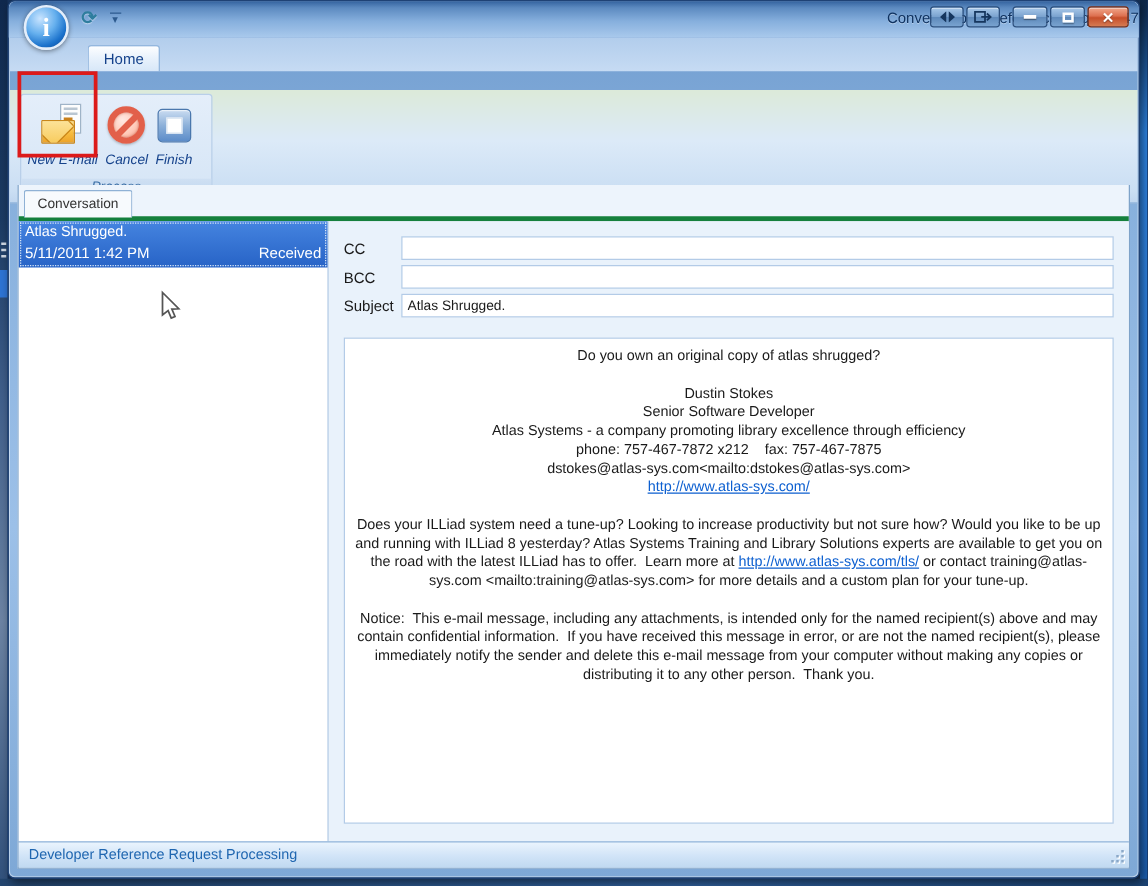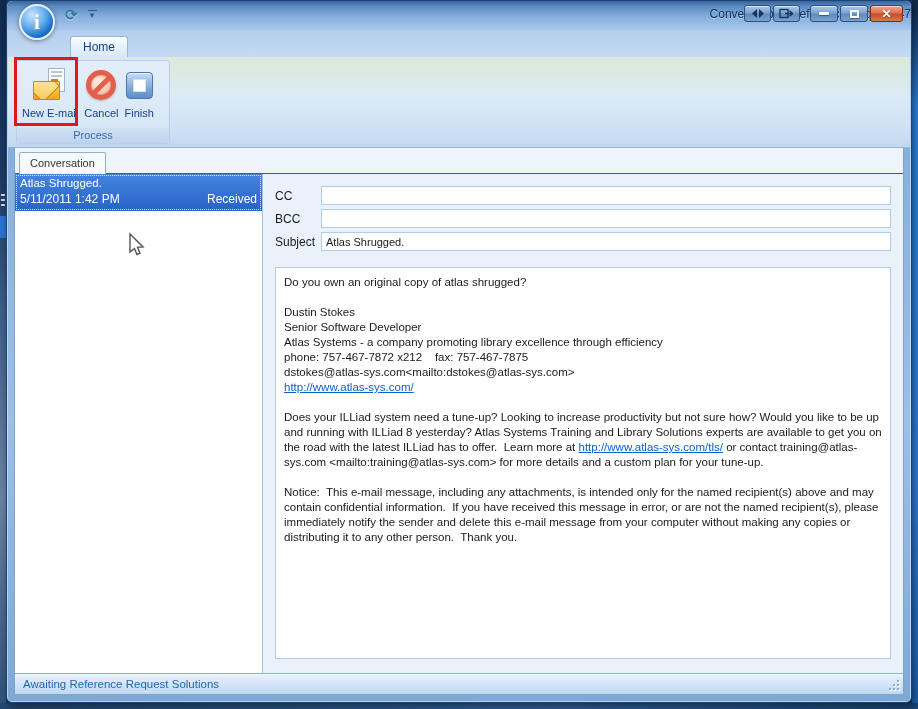--- a/index.html
+++ b/index.html
@@ -43,22 +43,22 @@
   .wbtn .bar { width:10px; height:3px; background:#fff; box-shadow:0 1px 1px rgba(0,0,0,.4); }
   .wbtn .sq { width:9px; height:8px; border:2px solid #fff; box-shadow:0 1px 1px rgba(0,0,0,.35); }
   .wbtn.close { width:33px; background:linear-gradient(180deg,#f2a98d 0%,#dd7050 45%,#c64e2a 55%,#d67b52 100%); border-color:#7c2d12;
     color:#fff; font-size:12px; font-weight:bold; text-shadow:0 1px 1px rgba(0,0,0,.4); }
 
   
   .tabrow { position:absolute; left:1px; right:1px; top:29px; height:27px; background:linear-gradient(180deg,#b2cdec,#c6dbf3); }
   .ribbon-tab { position:absolute; left:62px; top:6px; width:58px; height:21px; border:1px solid #94b7de; border-bottom:none;
     border-radius:3px 3px 0 0; background:linear-gradient(180deg,#fdfeff,#e9f2fc 45%,#d7e7f8);
     font-size:12px; color:#15428b; text-align:center; line-height:20px; cursor:default; }
-  .band { position:absolute; left:1px; right:1px; top:56px; height:91px; border-bottom:1px solid #96b7db;
-    background:linear-gradient(180deg,#e8f1fb 0%,#dcead9 0%,#dceaf8 45%,#cadef3 90%,#c0d6ef 100%); }
+  .band { position:absolute; left:1px; right:1px; top:71px; height:91px; border-bottom:1px solid #96b7db;
+    background:linear-gradient(180deg,#e8f1fb 0%,#dcead9 0%,#dceaf8 45%,#cadef3 90%,#c0d6ef 100%);font-style:italic; }
 
   .group { position:absolute; left:8px; top:3px; width:154px; height:84px; border:1px solid #b9cfe9; border-radius:3px;
     background:linear-gradient(180deg,#e4eefa,#d5e5f6); }
   .group-label { position:absolute; left:0; right:0; bottom:0; height:15px; border-radius:0 0 3px 3px;
     background:linear-gradient(180deg,#cfe0f3,#bdd4ee); font-size:11px; color:#3a6ea5; text-align:center; line-height:15px; }
   .group-buttons { position:absolute; left:2px; top:2px; display:flex; }
   .rbtn { display:flex; flex-direction:column; align-items:center; padding:4px 3px 2px 3px; border-radius:3px; cursor:default; }
   .rbtn .icon-wrap { height:36px; display:flex; align-items:center; justify-content:center; }
   .rbtn .rlabel { font-size:11px; color:#15428b; margin-top:4px; white-space:nowrap; }
 
@@ -83,35 +83,35 @@
 
   .annotation { position:absolute; left:14px; top:57px; width:64px; height:69px; border:3px solid #dc1a1a; z-index:20; }
 
   
   .client { position:absolute; left:7px; right:7px; top:147px; bottom:7px; background:#edf4fc; border:1px solid #7fa3c9; border-top:none;
     display:flex; flex-direction:column; }
   .conv-tab-row { height:25px; position:relative; }
   .conv-tab { position:absolute; left:4px; top:4px; height:22px; padding:0 10px; border:1px solid #8fb1d5; border-bottom:none;
     border-radius:2px 2px 0 0; background:#f7fafd; font-size:11px; color:#333; line-height:21px; cursor:default; }
 
-  .panes { flex:1; display:flex; min-height:0; border-top:1px solid #15803d; }
+  .panes { flex:1; display:flex; min-height:0; border-top:4px solid #15803d; }
   .list-pane { width:248px; background:#ffffff; border-right:1px solid #a6c2e1; }
   .conv-item { height:37px; padding:3px 5px 2px 5px; background:linear-gradient(180deg,#4584e0,#2763c6);
     color:#fff; outline:1px dotted #d7e6f8; outline-offset:-2px; cursor:default; }
   .conv-item .line1 { font-size:11.5px; margin-bottom:3px; }
   .conv-item .line2 { display:flex; justify-content:space-between; font-size:12px; }
 
   .detail-pane { flex:1; background:#e9f2fb; padding:12px 12px 14px 12px; display:flex; flex-direction:column; min-height:0; }
   .field-row { display:flex; align-items:center; margin-bottom:4px; }
   .field-row label { width:46px; font-size:12px; color:#1a1a1a; flex:none; }
   .field-row input { flex:1; height:19px; border:1px solid #b3cbe7; background:#fff; font-family:"Liberation Sans",sans-serif;
     font-size:11px; color:#1a1a1a; padding:1px 4px; }
 
   .body-box { flex:1; margin-top:12px; border:1px solid #b3cbe7; background:#fff; padding:7px 8px; overflow:hidden;
-    font-size:11.5px; line-height:15px; color:#1a1a1a; }
+    font-size:11.5px; line-height:15px; color:#1a1a1a;text-align:center; }
   .body-line { white-space:pre-wrap; }
   .body-box a { color:#0c5fd0; text-decoration:underline; cursor:pointer; }
 
   .statusbar { height:21px; border-top:1px solid #8fb3d9; background:linear-gradient(180deg,#eaf4fd,#d3e5f8 50%,#c0d9f1);
     display:flex; align-items:center; position:relative; }
   .status-text { font-size:11.5px; color:#1f66b0; padding-left:8px; }
   .grip { position:absolute; right:2px; bottom:2px; width:14px; height:14px; }
 
   .cursor { position:absolute; left:126px; top:232px; z-index:30; }
 </style>
@@ -239,21 +239,21 @@
             <div class="body-line"><span>dstokes@atlas-sys.com&lt;mailto:dstokes@atlas-sys.com&gt;</span></div>
             <div class="body-line"><a>http://www.atlas-sys.com/</a></div>
             <div class="body-line">&nbsp;</div>
             <div class="body-line"><span>Does your ILLiad system need a tune-up? Looking to increase productivity but not sure how? Would you like to be up and running with ILLiad 8 yesterday? Atlas Systems Training and Library Solutions experts are available to get you on the road with the latest ILLiad has to offer.  Learn more at </span><a>http://www.atlas-sys.com/tls/</a><span> or contact training@atlas-sys.com &lt;mailto:training@atlas-sys.com&gt; for more details and a custom plan for your tune-up.</span></div>
             <div class="body-line">&nbsp;</div>
             <div class="body-line"><span>Notice:  This e-mail message, including any attachments, is intended only for the named recipient(s) above and may contain confidential information.  If you have received this message in error, or are not the named recipient(s), please immediately notify the sender and delete this e-mail message from your computer without making any copies or distributing it to any other person.  Thank you.</span></div>
           </div>
       </div>
     </div>
     <div class="statusbar">
-      <span class="status-text">Awaiting Reference Request Solutions</span>
+      <span class="status-text">Developer Reference Request Processing</span>
       <svg class="grip" width="14" height="14">
         <g fill="#ffffff">
             <rect x="11" y="3" width="2" height="2"></rect>
             <rect x="11" y="7" width="2" height="2"></rect>
             <rect x="7" y="7" width="2" height="2"></rect>
             <rect x="11" y="11" width="2" height="2"></rect>
             <rect x="7" y="11" width="2" height="2"></rect>
             <rect x="3" y="11" width="2" height="2"></rect>
           </g>
         <g fill="#8aa8c8">

